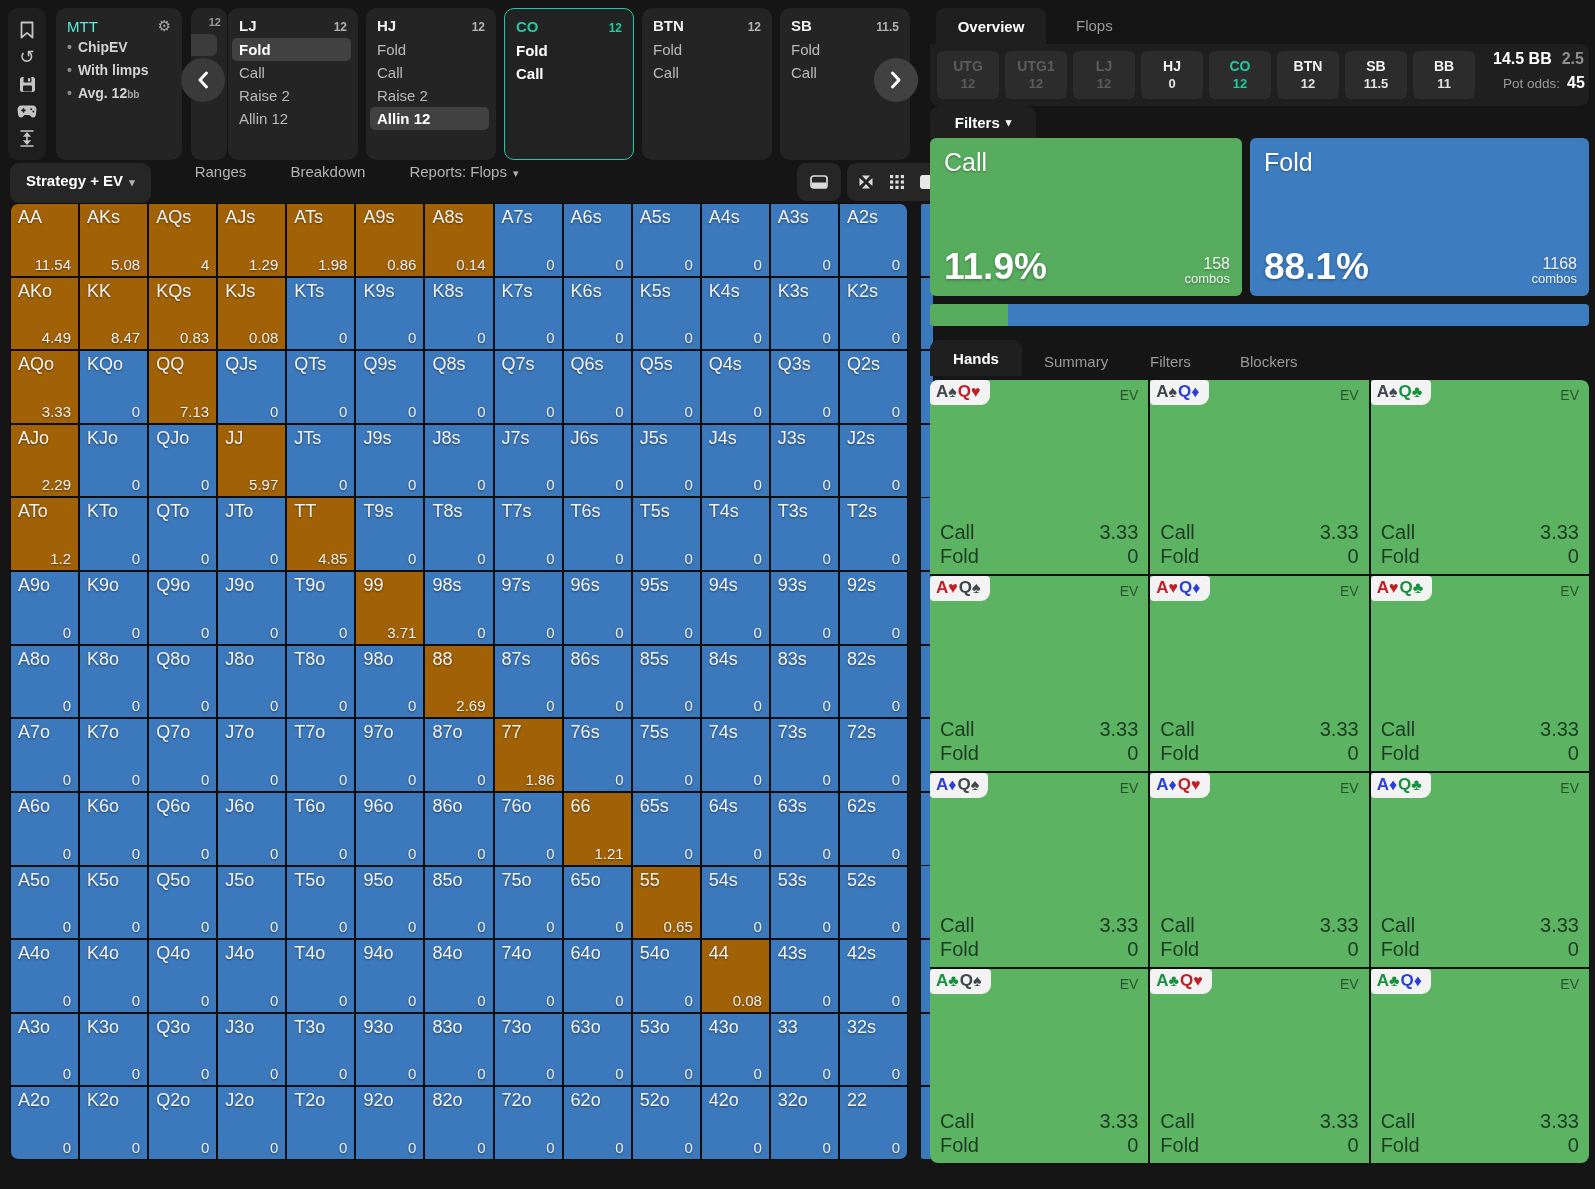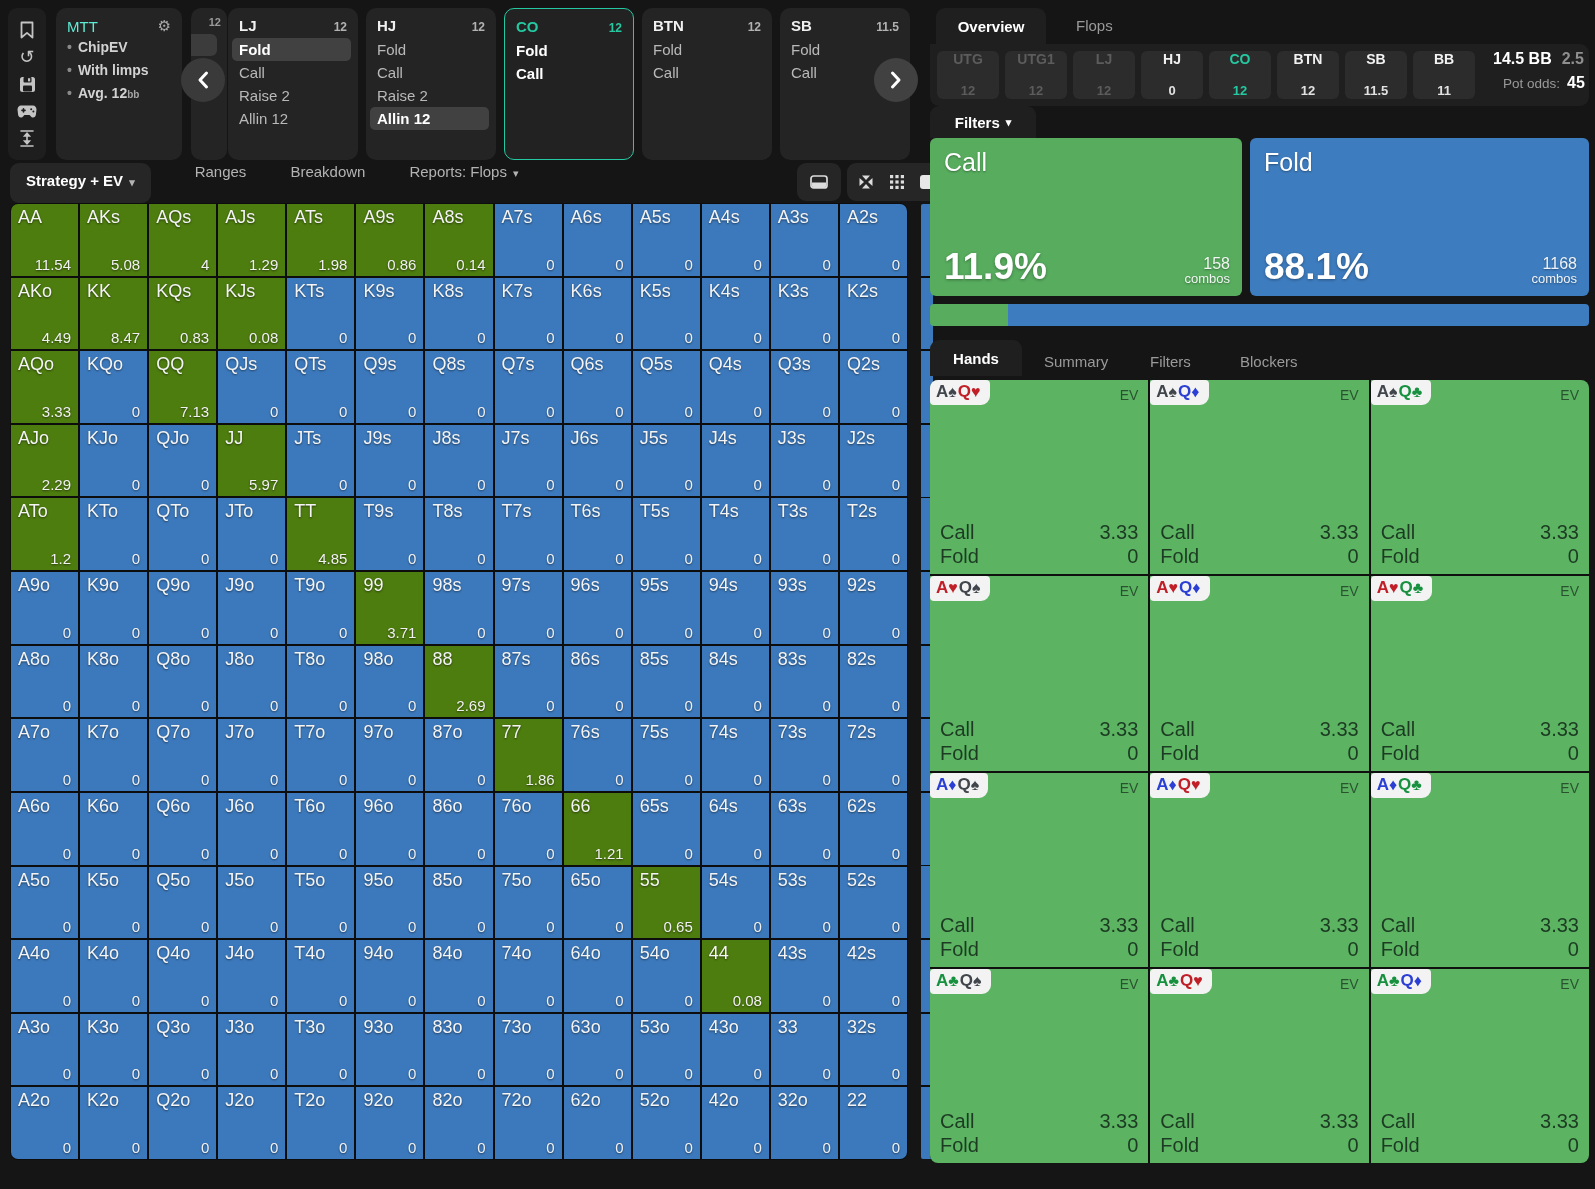--- a/index.html
+++ b/index.html
@@ -43,35 +43,35 @@
   .tab-active{background:#262626;border-radius:9px;padding:9px 16px;color:#fff;font-weight:bold;font-size:15px;}
   .tab-plain{color:#b3b3b3;font-size:15px;margin-left:44px;}
   .caret{font-size:11px;color:#b3b3b3;margin-left:6px;}
   .viewicons{position:absolute;top:163px;display:flex;align-items:center;}
   .vpill{background:#262626;border-radius:9px;height:38px;display:flex;align-items:center;justify-content:space-evenly;}
   
   .matrix{position:absolute;left:10px;top:203px;width:898px;height:957px;display:grid;
     grid-template-columns:repeat(13,1fr);grid-template-rows:repeat(13,1fr);gap:2px;background:#0d0d0d;
     border-radius:8px;overflow:hidden;border:1px solid #0d0d0d;box-sizing:border-box;}
   .mcell{position:relative;}
-  .mcell.g{background:#4d7c0f;}
+  .mcell.g{background:#a16207;}
   .mcell.b{background:#3c79bc;}
   .mlab{position:absolute;top:3px;left:7px;font-size:18px;color:#f4f4f4;text-shadow:0 1px 2px rgba(0,0,0,.5);}
   .mval{position:absolute;bottom:3px;right:7px;font-size:15px;color:#f1f1f1;text-shadow:0 1px 2px rgba(0,0,0,.5);}
   
   .sliver{position:absolute;left:921px;top:204px;width:12px;height:955px;border-radius:2px;
     background:repeating-linear-gradient(to bottom,#3c79bc 0px,#3c79bc 71.8px,#0d0d0d 71.8px,#0d0d0d 73.6px);}
   
   .rtab{position:absolute;background:#1f1f1f;border-radius:9px 9px 0 0;color:#fff;font-weight:bold;font-size:15px;
     display:flex;align-items:center;justify-content:center;}
   .rtab-plain{position:absolute;color:#9a9a9a;font-size:15px;}
   .chipwrap{position:absolute;left:930px;top:44px;width:659px;height:62px;background:#1f1f1f;border-radius:0 9px 9px 9px;
     display:flex;align-items:center;padding:0 7px;box-sizing:border-box;gap:6px;}
   .chip{width:62px;height:48px;background:#2c2c2c;border-radius:6px;display:flex;flex-direction:column;
-    align-items:center;justify-content:space-between;line-height:17px;flex:none;}
+    align-items:center;justify-content:center;line-height:17px;flex:none;}
   .chip .cn{font-size:14px;font-weight:bold;color:#f2f2f2;}
   .chip .cs{font-size:13px;font-weight:bold;color:#e2e2e2;}
   .chip.dim .cn,.chip.dim .cs{color:#5c5c5c;}
   .chip.accent .cn,.chip.accent .cs{color:#25c9a1;}
   .potblock{position:absolute;left:1493px;top:47px;white-space:nowrap;line-height:24px;}
   .pot-total{color:#fff;font-weight:bold;font-size:16px;}
   .pot-side{color:#8f8f8f;font-weight:bold;font-size:16px;margin-left:10px;}
   .pot-odds-label{color:#9a9a9a;font-size:13.5px;margin-left:10px;}
   .pot-odds-val{color:#fff;font-weight:bold;font-size:16px;margin-left:7px;}
   .action-card{position:absolute;top:138px;height:158px;border-radius:6px;box-sizing:border-box;padding:10px 14px;}

